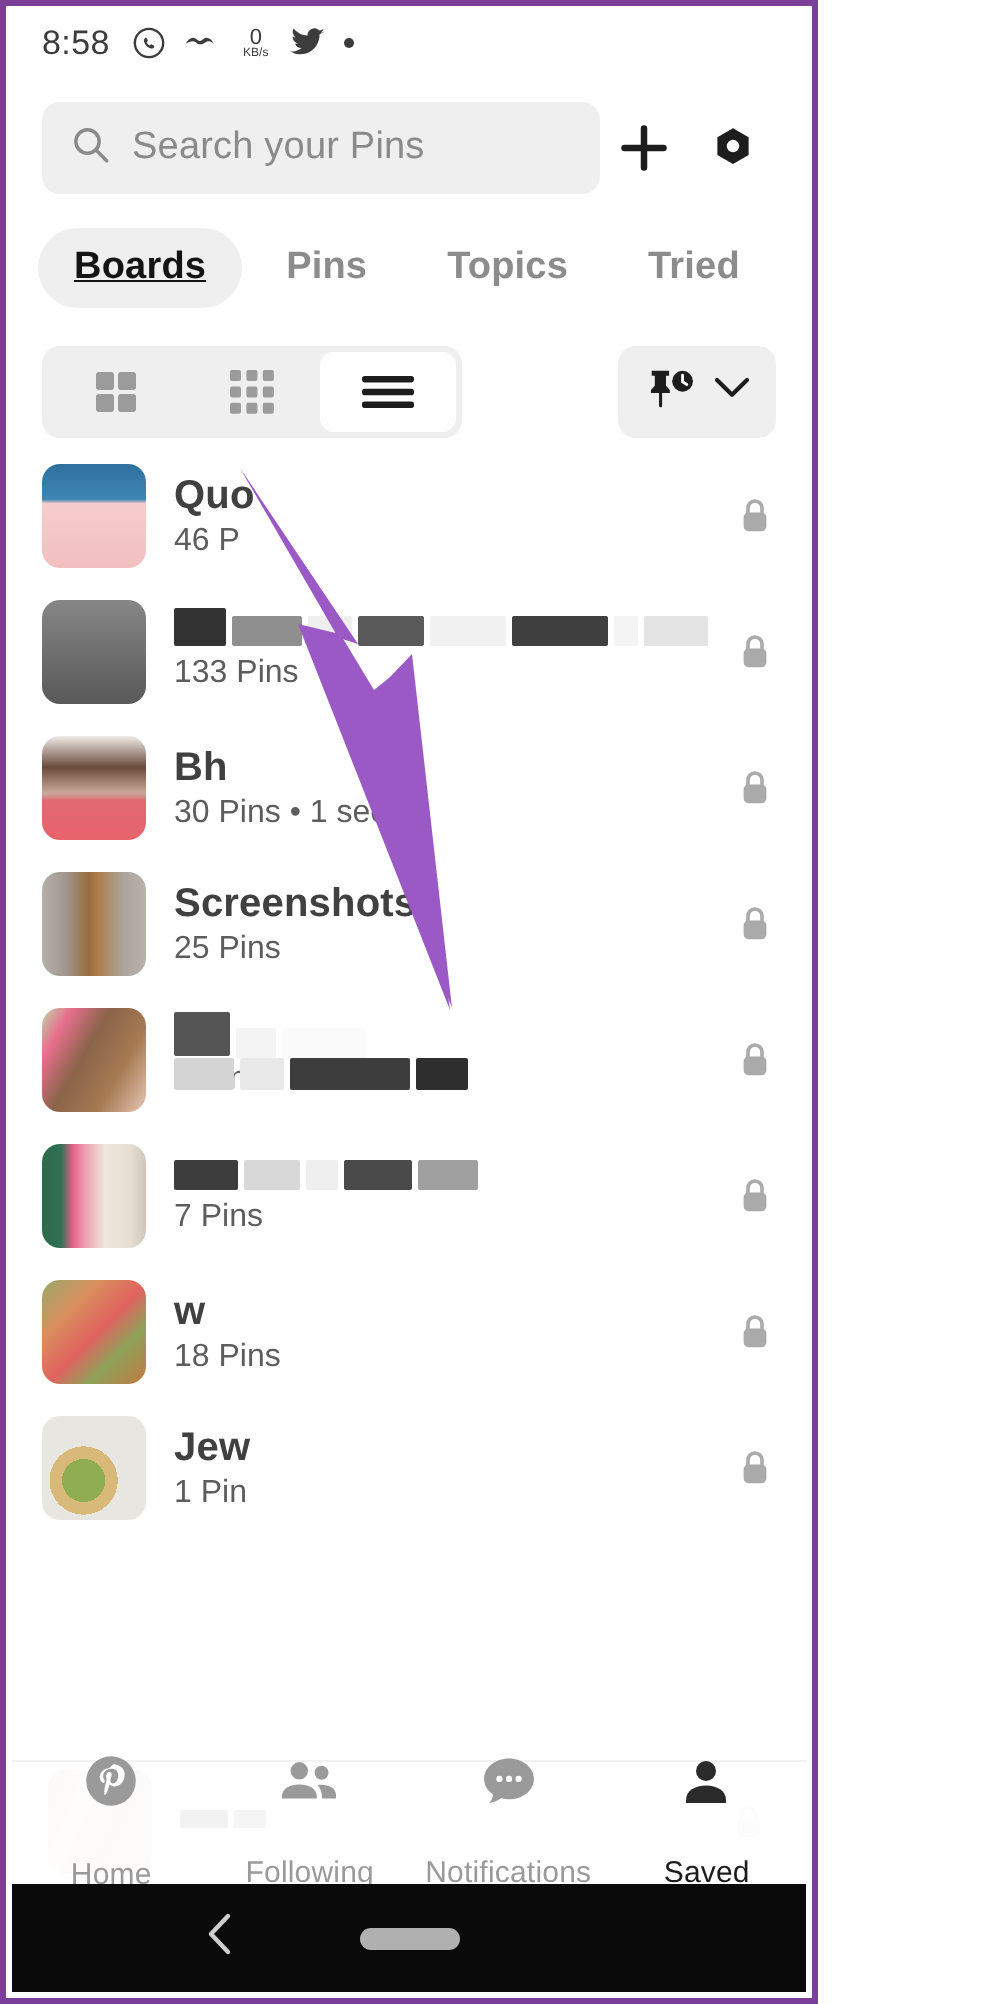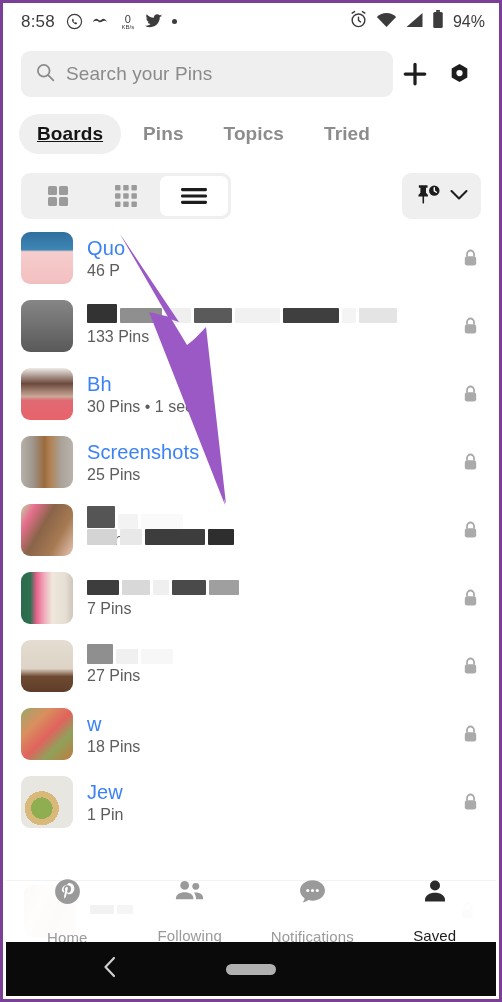--- a/index.html
+++ b/index.html
@@ -4,21 +4,21 @@
 <style>
   * { box-sizing: border-box; margin: 0; padding: 0; }
   html, body {
     width: 502px; height: 1002px;
     background: #ffffff;
     font-family: "Liberation Sans", sans-serif;
     overflow: hidden;
   }
   #phone {
     position: relative;
-    width: 502px; height: 1002px;
+    width: 409px; height: 1002px;
     background: #ffffff;
     border-left: 3px solid #7b3f98;
     border-right: 3px solid #7b3f98;
     border-top: 3px solid #7b3f98;
     border-bottom: 3px solid #7b3f98;
     overflow: hidden;
   }
 
   
   #statusbar {
@@ -99,21 +99,21 @@
     display: flex; align-items: center;
     height: 68px; padding: 0 20px 0 18px; gap: 14px;
   }
   .thumb {
     width: 52px; height: 52px; border-radius: 9px;
     flex: 0 0 52px; overflow: hidden; position: relative;
     background: #e7e7e7;
   }
   .rowtext { flex: 1; min-width: 0; display: flex; flex-direction: column; justify-content: center; gap: 2px; }
   .btitle {
-    font-size: 20px; font-weight: 400; color: #3b82f6;
+    font-size: 20px; font-weight: 700; color: #404040;
     white-space: nowrap; overflow: hidden; letter-spacing: .1px;
   }
   .bmeta { font-size: 16px; color: #5d5d5d; white-space: nowrap; }
   .lock { flex: 0 0 18px; display: flex; align-items: center; justify-content: center; }
 
   
   .redact { display: flex; align-items: center; gap: 3px; height: 19px; margin-bottom: 1px; }
   .redact span { display: block; height: 15px; border-radius: 1px; }
   .redact2 { display: flex; align-items: center; gap: 3px; height: 17px; }
   .redact2 span { display: block; height: 13px; border-radius: 1px; }
@@ -181,46 +181,20 @@
     </span>
 
     <span class="sb-ic">
       <svg width="18" height="15" viewBox="0 0 24 20">
           <path d="M23 2.4a9 9 0 01-2.6.7A4.5 4.5 0 0022.4.6a9 9 0 01-2.9 1.1A4.5 4.5 0 0011.7 5a12.8 12.8 0 01-9.3-4.7 4.5 4.5 0 001.4 6 4.5 4.5 0 01-2-.6v.1c0 2.2 1.5 4 3.6 4.4a4.5 4.5 0 01-2 .1 4.5 4.5 0 004.2 3.1A9 9 0 010 15.5a12.7 12.7 0 006.9 2c8.3 0 12.8-6.9 12.8-12.8v-.6A9.2 9.2 0 0023 2.4z" fill="#3c3c3c"></path>
         </svg>
     </span>
 
     <span class="sb-ic dot-ic"></span>
 
-    <span class="sb-right">
-      <span>
-        <svg width="19" height="19" viewBox="0 0 24 24">
-            <circle cx="12" cy="13" r="8" fill="none" stroke="#3c3c3c" stroke-width="1.8"></circle>
-            <path d="M12 9v4l2.5 2" stroke="#3c3c3c" stroke-width="1.8" fill="none" stroke-linecap="round"></path>
-            <path d="M4 4l3-2M20 4l-3-2" stroke="#3c3c3c" stroke-width="1.8" stroke-linecap="round"></path>
-          </svg>
-      </span>
-      <span>
-        <svg width="21" height="16" viewBox="0 0 24 18">
-            <path d="M12 17L1 5.5C4 2.6 7.8 1 12 1s8 1.6 11 4.5L12 17z" fill="#3c3c3c"></path>
-          </svg>
-      </span>
-      <span>
-        <svg width="19" height="16" viewBox="0 0 20 18">
-            <path d="M19 1v16H1L19 1z" fill="#3c3c3c"></path>
-          </svg>
-      </span>
-      <span>
-        <svg width="12" height="19" viewBox="0 0 12 20">
-            <rect x="4" y="0" width="4" height="2" fill="#3c3c3c"></rect>
-            <rect x="1" y="2" width="10" height="17" rx="1.6" fill="#3c3c3c"></rect>
-          </svg>
-      </span>
-      <span class="batt-pct">94%</span>
-    </span>
   </div>
 
   <div id="searchrow">
     <div id="searchbar">
       <span>
         <svg width="20" height="20" viewBox="0 0 24 24">
             <circle cx="10.5" cy="10.5" r="7" fill="none" stroke="#8a8a8a" stroke-width="2.1"></circle>
             <path d="M15.8 15.8L22 22" stroke="#8a8a8a" stroke-width="2.1" stroke-linecap="round"></path>
           </svg>
       </span>
@@ -399,37 +373,20 @@
         <div class="bmeta">7 Pins</div>
       </div>
       <div class="lock">
         <svg width="15" height="18" viewBox="0 0 15 18">
             <path d="M4 7.5V5a3.5 3.5 0 017 0v2.5" stroke="#aaaaaa" stroke-width="1.8" fill="none"></path>
             <rect x="1.8" y="7.3" width="11.4" height="9.3" rx="2.4" fill="#aaaaaa"></rect>
           </svg>
       </div>
     </div>
 
-    <div class="row">
-      <div class="thumb" style="background:linear-gradient(#e5ddd2 0%,#ddd3c6 55%,#6f4a32 70%,#5e3d29 100%)"></div>
-      <div class="rowtext">
-        <div class="redact" style="margin-bottom:-1px">
-          <span style="width:26px;background:#8f8f8f;height:20px;margin-top:-6px"></span>
-          <span style="width:22px;background:#f0f0f0"></span>
-          <span style="width:32px;background:#f7f7f7"></span>
-        </div>
-        <div class="bmeta">27 Pins</div>
-      </div>
-      <div class="lock">
-        <svg width="15" height="18" viewBox="0 0 15 18">
-            <path d="M4 7.5V5a3.5 3.5 0 017 0v2.5" stroke="#aaaaaa" stroke-width="1.8" fill="none"></path>
-            <rect x="1.8" y="7.3" width="11.4" height="9.3" rx="2.4" fill="#aaaaaa"></rect>
-          </svg>
-      </div>
-    </div>
 
     <div class="row">
       <div class="thumb" style="background:linear-gradient(135deg,#9aa86a 0%,#d98f5e 28%,#e0635e 52%,#8fa25a 72%,#c0793f 100%)"></div>
       <div class="rowtext">
         <div class="btitle">w</div>
         <div class="bmeta">18 Pins</div>
       </div>
       <div class="lock">
         <svg width="15" height="18" viewBox="0 0 15 18">
             <path d="M4 7.5V5a3.5 3.5 0 017 0v2.5" stroke="#aaaaaa" stroke-width="1.8" fill="none"></path>

